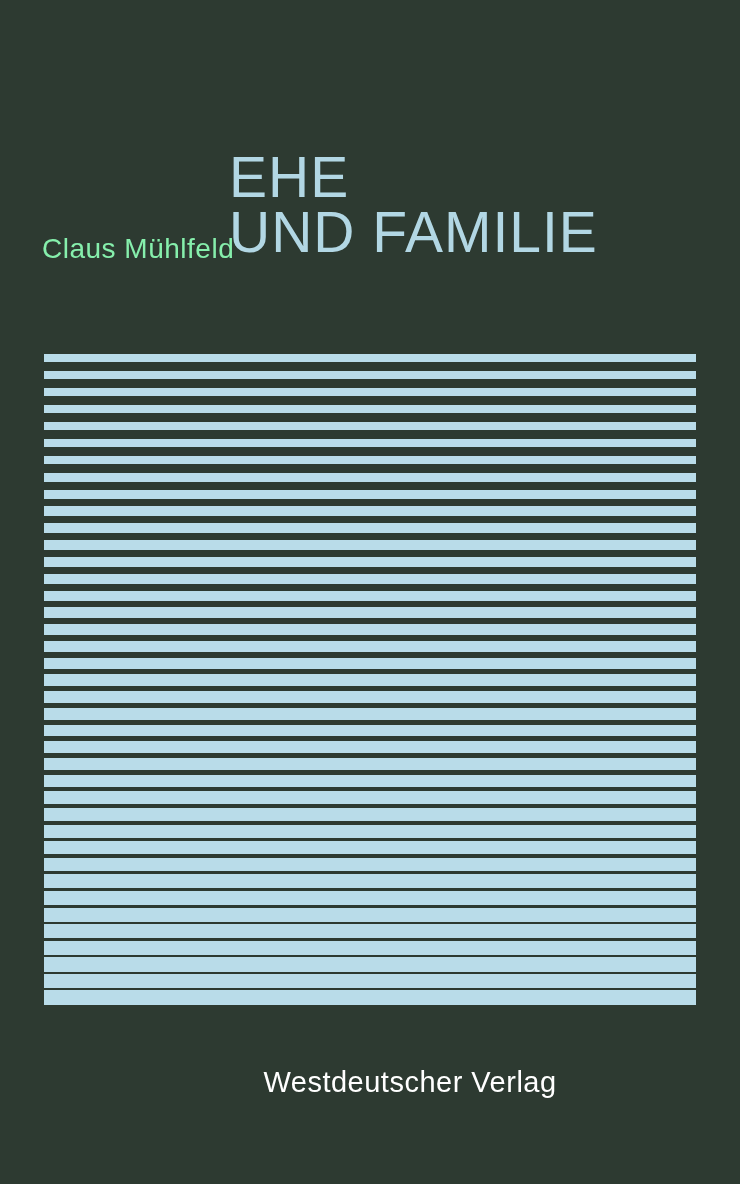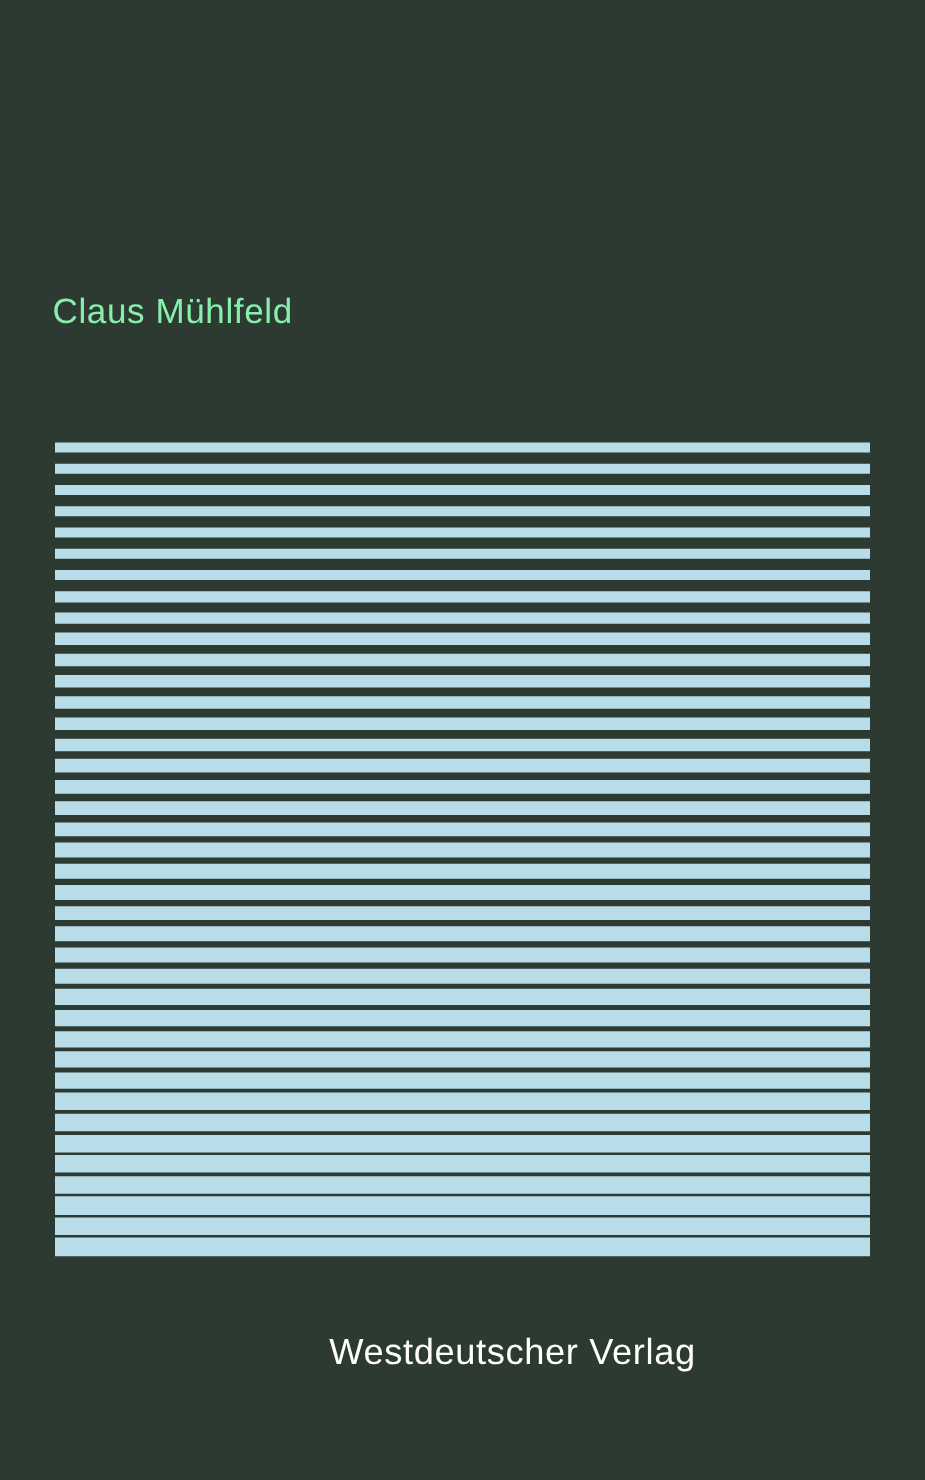--- a/index.html
+++ b/index.html
@@ -58,20 +58,24 @@
     letter-spacing: 0.5px;
   }
 </style>
 </head>
 <body style="background: rgb(45, 58, 49);">
 
 <div class="cover">
 
   <div class="author" style="color: #86efac;">Claus Mühlfeld</div>
 
+  <div class="title" style="color: rgb(178, 215, 228);">
+    <div>EHE</div>
+    <div>UND FAMILIE</div>
+  </div>
 
   <div class="stripes" id="stripes">
       <div class="stripe" style="height: 7.5px; margin-bottom: 9.5px; background: rgb(185, 220, 233);"></div>
       <div class="stripe" style="height: 7.69737px; margin-bottom: 9.28947px; background: rgb(185, 220, 233);"></div>
       <div class="stripe" style="height: 7.89474px; margin-bottom: 9.07895px; background: rgb(185, 220, 233);"></div>
       <div class="stripe" style="height: 8.09211px; margin-bottom: 8.86842px; background: rgb(185, 220, 233);"></div>
       <div class="stripe" style="height: 8.28947px; margin-bottom: 8.65789px; background: rgb(185, 220, 233);"></div>
       <div class="stripe" style="height: 8.48684px; margin-bottom: 8.44737px; background: rgb(185, 220, 233);"></div>
       <div class="stripe" style="height: 8.68421px; margin-bottom: 8.23684px; background: rgb(185, 220, 233);"></div>
       <div class="stripe" style="height: 8.88158px; margin-bottom: 8.02632px; background: rgb(185, 220, 233);"></div>

